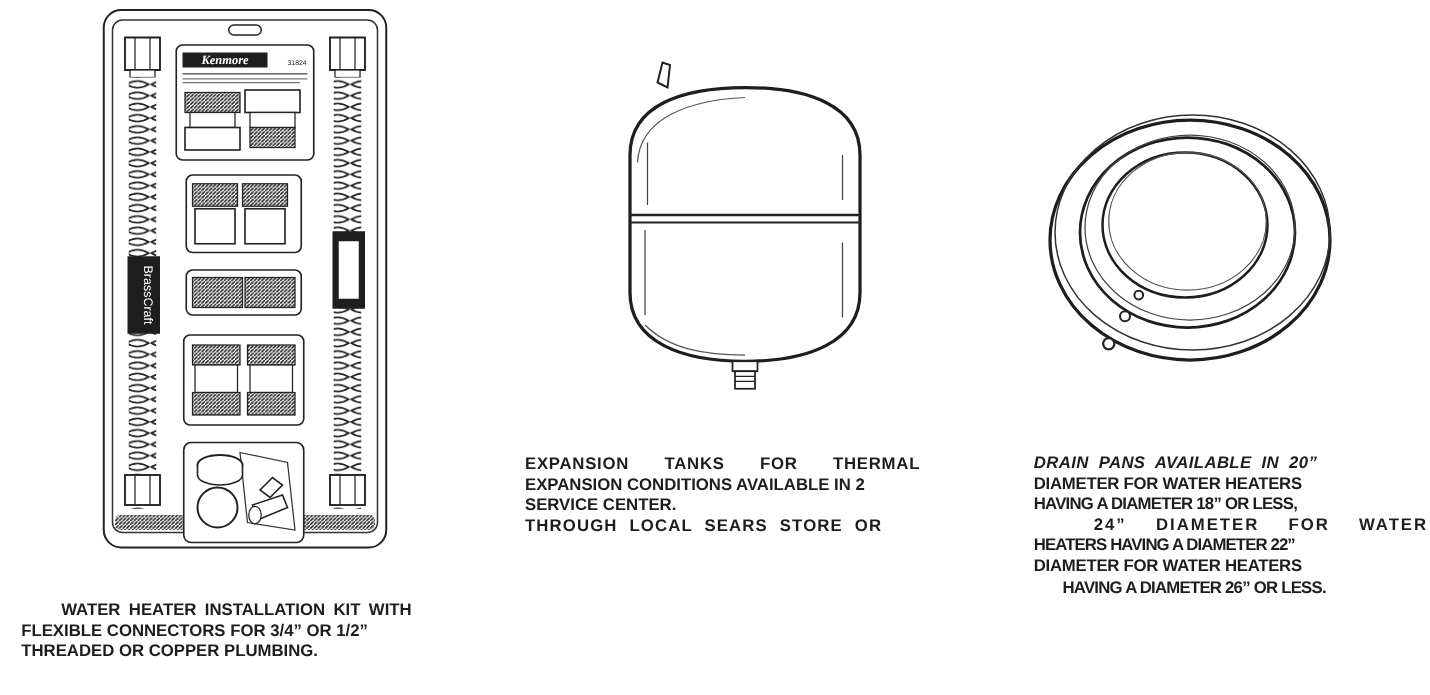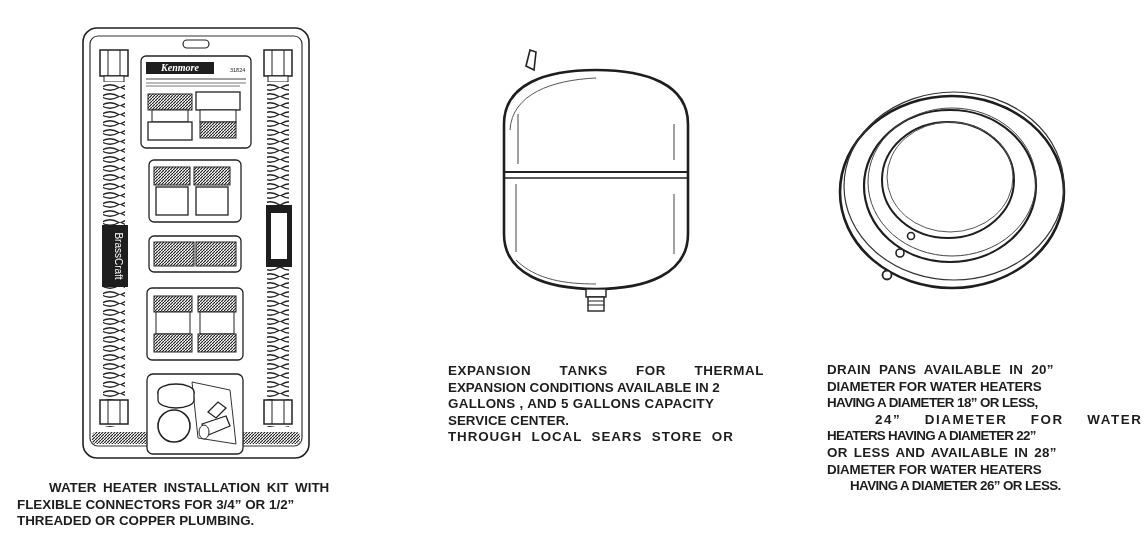--- a/index.html
+++ b/index.html
@@ -1,27 +1,27 @@
 <!DOCTYPE html>
 <html><head>
 <meta charset="utf-8">
 <style>
   html, body { margin: 0; padding: 0; background: #ffffff; }
   body { width: 1144px; height: 556px; position: relative; overflow: hidden; font-family: "Liberation Sans", sans-serif; color: #1a1a1a; }
   .fig { position: absolute; }
   .caption { position: absolute; font-family: "Liberation Sans", sans-serif; font-weight: bold; font-size: 13.4px; line-height: 16.6px; text-transform: uppercase; color: #1d1d1d; text-align: justify; text-align-last: left; }
   .caption .line { display: block; white-space: nowrap; }
   #cap-kit { left: 17px; top: 480px; width: 364px; }
-  #cap-tank { left: 420px; top: 363px; width: 352px; margin-left: 28px; }
+  #cap-tank { left: 420px; top: 363px; width: 352px; }
   #cap-pan { left: 827px; top: 362px; width: 286px; }
 </style>
 </head>
 <body>
 
-<div class="fig" style="left:80px;top:20px;width:232px;height:440px;">
+<div class="fig" style="left:80px;top:0;width:232px;height:440px;">
   <svg width="232" height="440" viewBox="0 0 232 440" xmlns="http://www.w3.org/2000/svg">
     <defs>
       <pattern id="hatch" width="3" height="3" patternUnits="userSpaceOnUse">
         <rect width="3" height="3" fill="#fff"></rect>
         <path d="M0 3 L3 0" stroke="#222" stroke-width="1.2"></path>
       </pattern>
       <pattern id="coil" width="20" height="9" patternUnits="userSpaceOnUse">
         <rect width="20" height="9" fill="#fff"></rect>
         <path d="M1 4.5 Q10 -1 19 4.5 Q10 10 1 4.5 Z" fill="#fff" stroke="#222" stroke-width="1.3"></path>
       </pattern>
@@ -144,27 +144,25 @@
 
 <div class="caption" id="cap-kit">
   <span class="line" style="word-spacing:3px;margin-left:32px;">WATER HEATER INSTALLATION KIT WITH</span>
   <span class="line">FLEXIBLE CONNECTORS FOR 3/4” OR 1/2”</span>
   <span class="line">THREADED OR COPPER PLUMBING.</span>
 </div>
 
 <div class="caption" id="cap-tank">
   <span class="line" style="word-spacing:24px;letter-spacing:0.6px;">EXPANSION TANKS FOR THERMAL</span>
   <span class="line">EXPANSION CONDITIONS AVAILABLE IN 2</span>
-  <span class="line" style="letter-spacing:0.3px;">GALLONS , AND 5 GALLONS CAPACITY</span>
   <span class="line">SERVICE CENTER.</span>
   <span class="line" style="word-spacing:5px;letter-spacing:0.9px;">THROUGH LOCAL SEARS STORE OR</span>
 </div>
 
 <div class="caption" id="cap-pan">
-  <span class="line" style="word-spacing:4px;letter-spacing:0.3px;">DRAIN PANS AVAILABLE IN 20”</span>
+  <span class="line" style="word-spacing:4px;letter-spacing:0.3px;font-style:italic;">DRAIN PANS AVAILABLE IN 20”</span>
   <span class="line" style="letter-spacing:-0.2px;">DIAMETER FOR WATER HEATERS</span>
   <span class="line" style="letter-spacing:-0.6px;">HAVING A DIAMETER 18” OR LESS,</span>
   <span class="line" style="word-spacing:18px;letter-spacing:1.6px;margin-left:48px;">24” DIAMETER FOR WATER</span>
   <span class="line" style="letter-spacing:-0.7px;">HEATERS HAVING A DIAMETER 22”</span>
-  <span class="line" style="letter-spacing:0.3px;word-spacing:2px;">OR LESS AND AVAILABLE IN 28”</span>
   <span class="line" style="letter-spacing:-0.2px;">DIAMETER FOR WATER HEATERS</span>
   <span class="line" style="letter-spacing:-0.6px;margin-left:23px;">HAVING A DIAMETER 26” OR LESS.</span>
 </div>
 
 </body></html>

